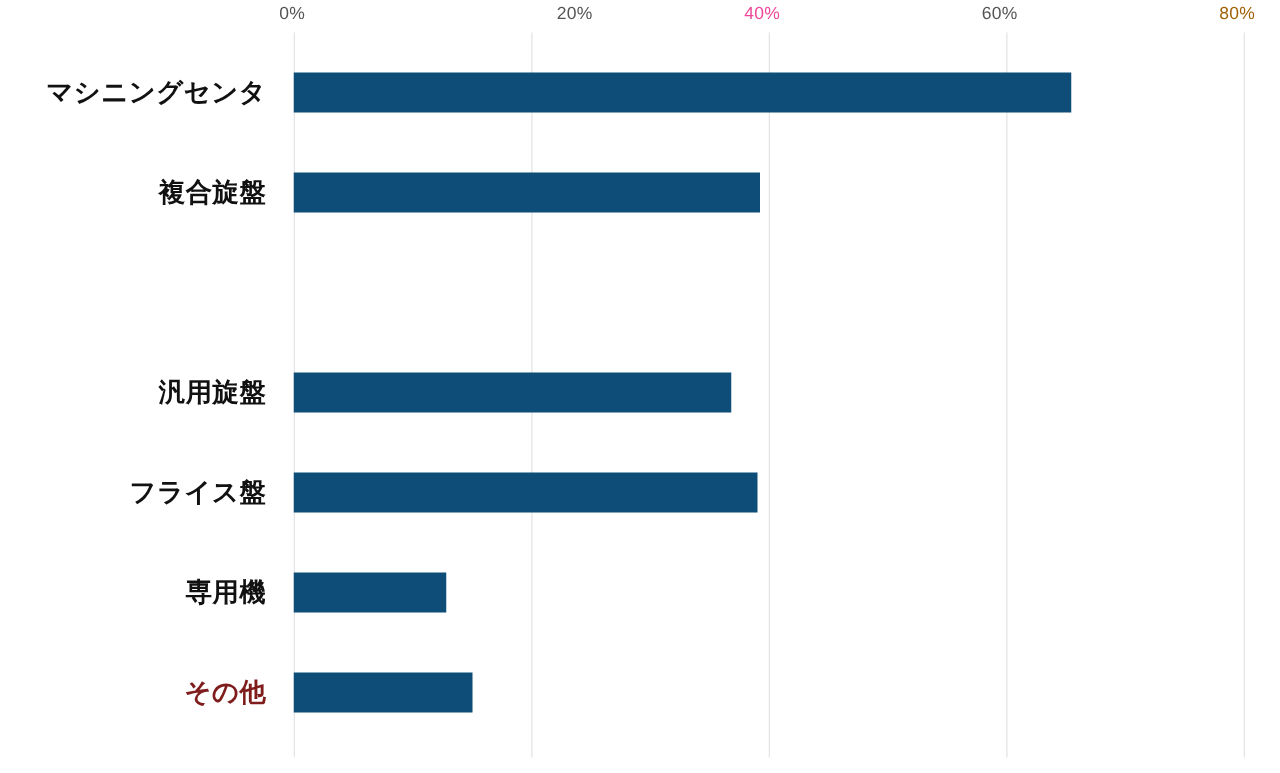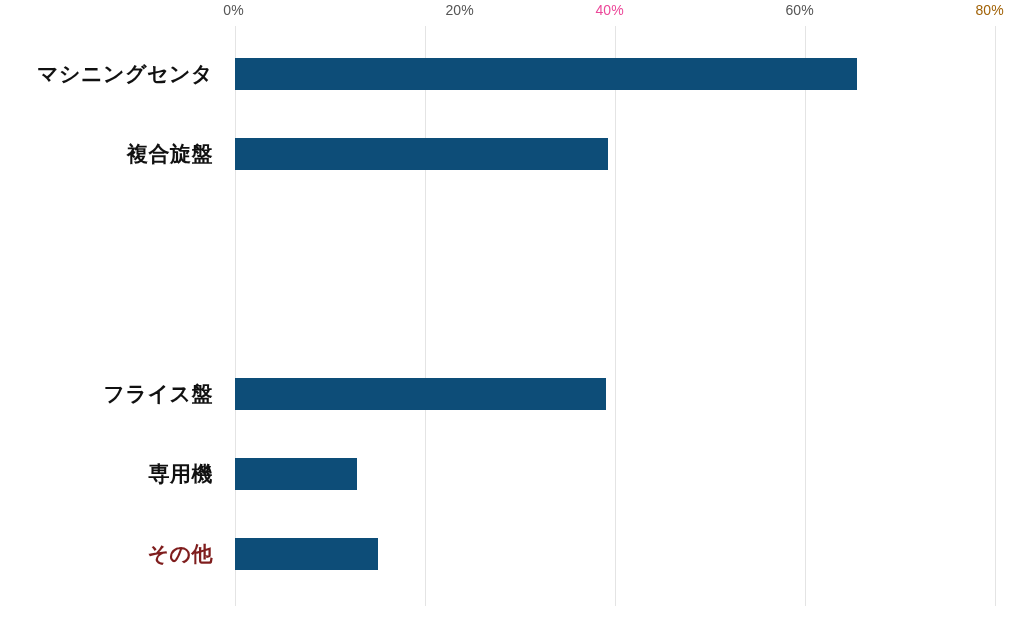--- a/index.html
+++ b/index.html
@@ -119,20 +119,24 @@
 
   <div class="rows">
       <div class="row" style="top: 8px;">
         <div class="row-label" style="color: rgb(17, 17, 17);">マシニングセンタ</div>
         <div class="bar" style="width: 622.25px; background: rgb(13, 77, 120);"></div>
       </div>
       <div class="row" style="top: 88px;">
         <div class="row-label" style="color: rgb(17, 17, 17);">複合旋盤</div>
         <div class="bar" style="width: 373.35px; background: rgb(13, 77, 120);"></div>
       </div>
+      <div class="row" style="top: 248px;">
+        <div class="row-label" style="color: rgb(17, 17, 17);">汎用旋盤</div>
+        <div class="bar" style="width: 349.6px; background: rgb(13, 77, 120);"></div>
+      </div>
       <div class="row" style="top: 408px;">
         <div class="row-label" style="color: rgb(17, 17, 17);">専用機</div>
         <div class="bar" style="width: 121.6px; background: rgb(13, 77, 120);"></div>
       </div>
       <div class="row" style="top: 328px;">
         <div class="row-label" style="color: rgb(17, 17, 17);">フライス盤</div>
         <div class="bar" style="width: 370.5px; background: rgb(13, 77, 120);"></div>
       </div>
       <div class="row" style="top: 488px;">
         <div class="row-label" style="color: #7f1d1d;">その他</div>

